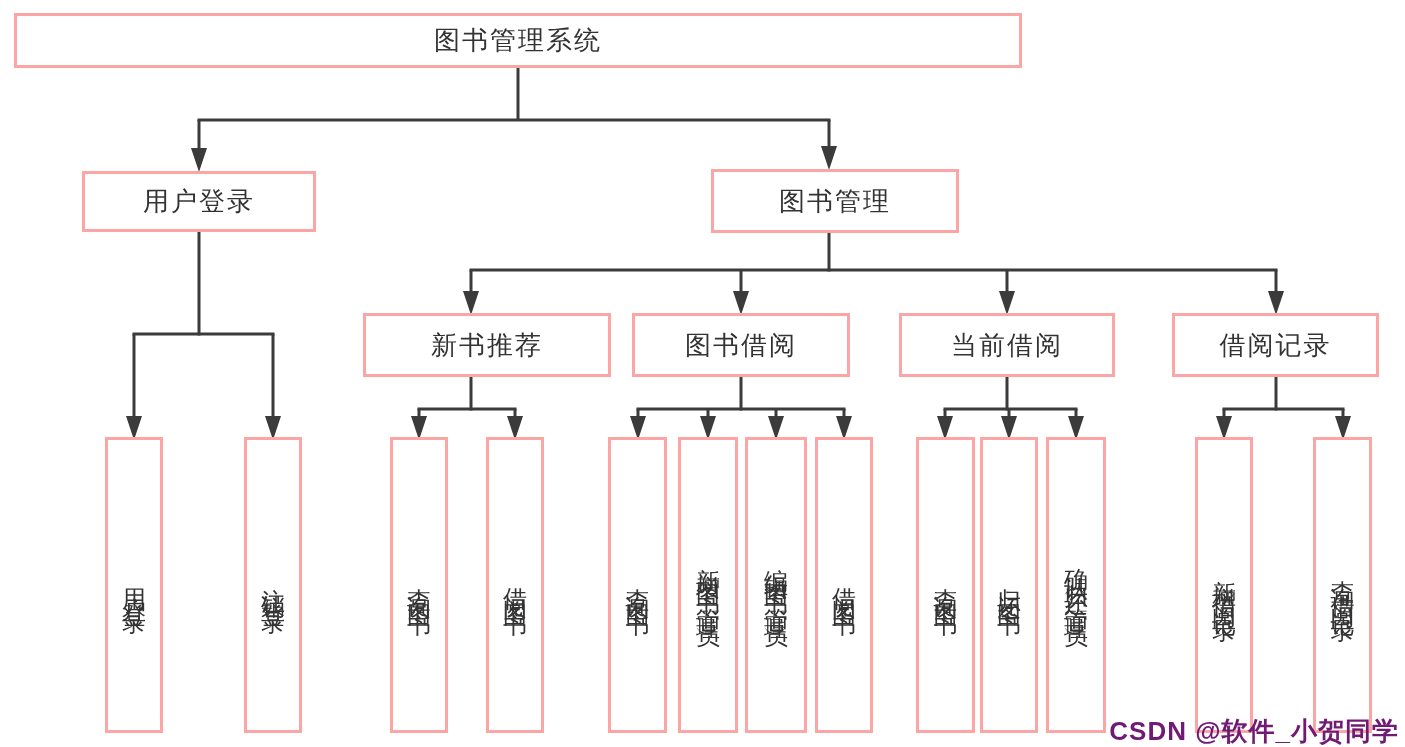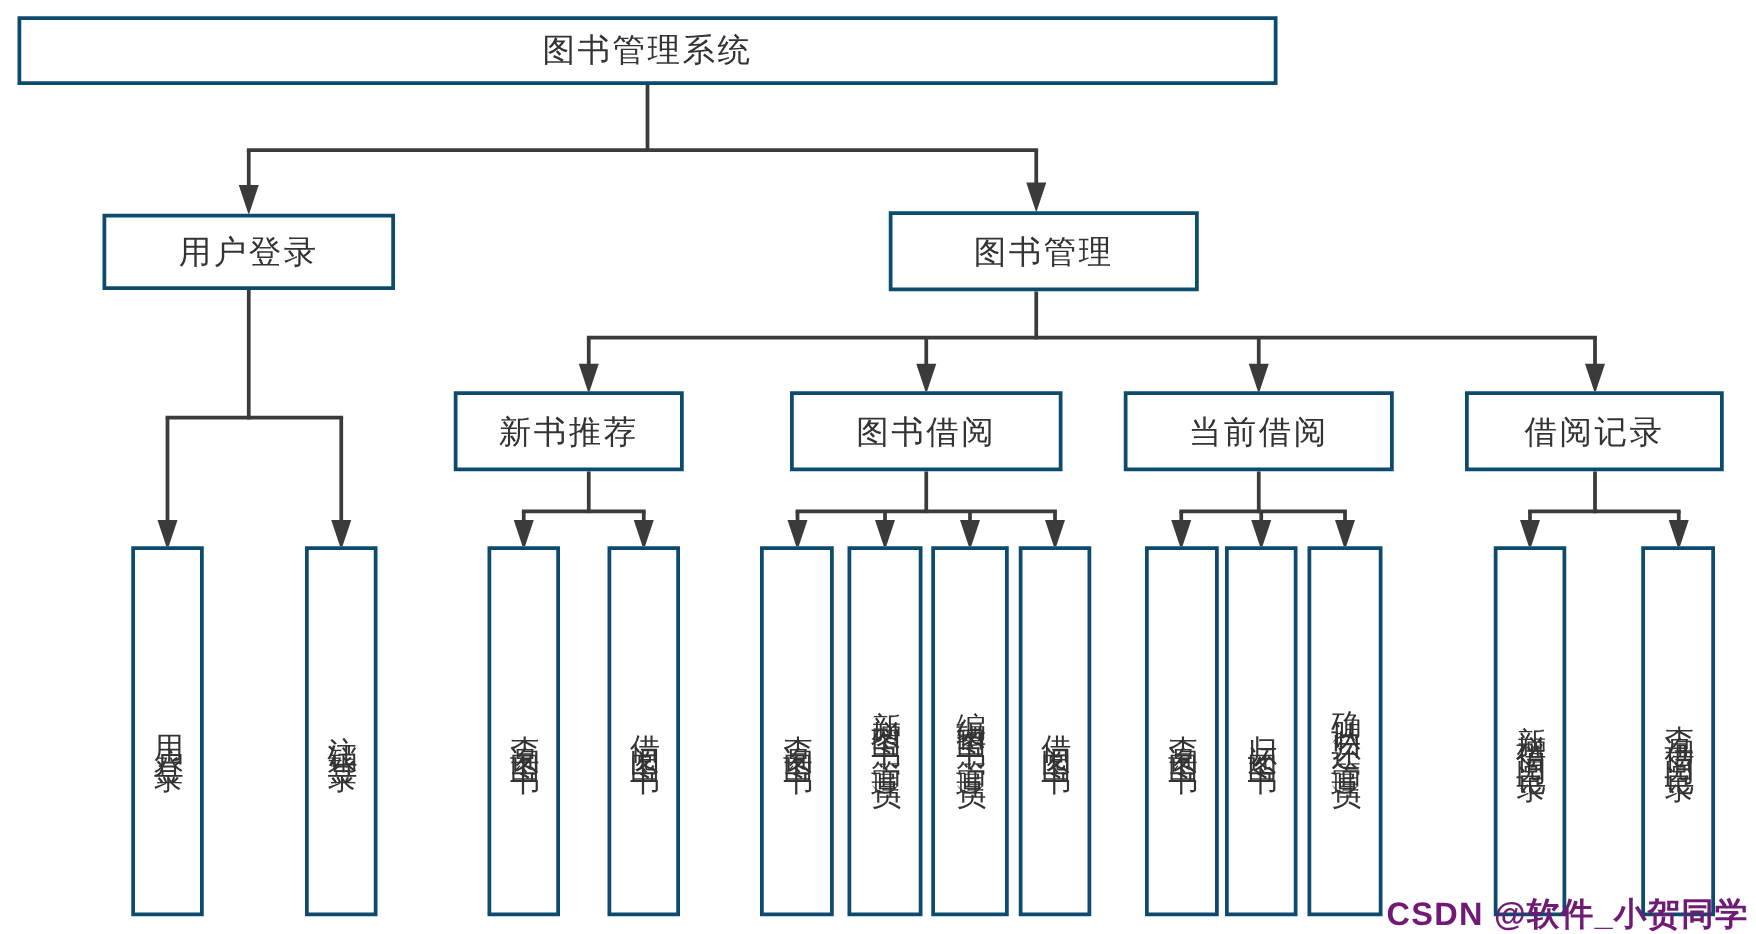--- a/index.html
+++ b/index.html
@@ -5,21 +5,21 @@
   html,body { margin:0; padding:0; }
   body {
     width:1405px; height:747px; position:relative; overflow:hidden;
     background:#ffffff;
     font-family:"Liberation Sans", sans-serif;
   }
   .stage { position:absolute; left:0; top:0; width:1405px; height:747px; }
   svg.connectors { position:absolute; left:0; top:0; }
   .node {
     position:absolute; box-sizing:border-box;
-    background:#ffffff; border:3px solid #0c4a6e;
+    background:#ffffff; border:3px solid #fca5a5;
     display:flex; align-items:center; justify-content:center;
     color:#333333; text-align:center;
   }
   .hbox { font-size:26px; letter-spacing:2px; white-space:nowrap; }
   .vbox {
     writing-mode:vertical-rl; text-orientation:mixed;
     font-size:24px; letter-spacing:8px; line-height:1;
   }
   .watermark {
     position:absolute; top:714px; right:6px; z-index:5;
@@ -84,21 +84,21 @@
       <polygon points="1216,416 1232,416 1224,440" fill="#3b3b3b"></polygon>
       <line x1="1343" y1="409" x2="1343" y2="426" stroke="#3b3b3b" stroke-width="3"></line>
       <polygon points="1335,416 1351,416 1343,440" fill="#3b3b3b"></polygon>
     </svg>
 
   <div class="node hbox" style="left:14px; top:13px; width:1008px; height:55px;">图书管理系统</div>
 
   <div class="node hbox" style="left:82px; top:171px; width:234px; height:61px;">用户登录</div>
   <div class="node hbox" style="left:711px; top:169px; width:248px; height:64px;">图书管理</div>
 
-  <div class="node hbox" style="left:363px; top:313px; width:184px; height:64px;">新书推荐</div>
+  <div class="node hbox" style="left:363px; top:313px; width:248px; height:64px;">新书推荐</div>
   <div class="node hbox" style="left:899px; top:313px; width:216px; height:64px;">当前借阅</div>
   <div class="node hbox" style="left:632px; top:313px; width:218px; height:64px;">图书借阅</div>
   <div class="node hbox" style="left:1172px; top:313px; width:207px; height:64px;">借阅记录</div>
 
   <div class="node vbox" style="left:105px; top:437px; width:58px; height:296px;">用户登录</div>
   <div class="node vbox" style="left:244px; top:437px; width:58px; height:296px;">注销登录</div>
 
   <div class="node vbox" style="left:390px; top:437px; width:58px; height:296px;">查询图书</div>
   <div class="node vbox" style="left:486px; top:437px; width:58px; height:296px;">借阅图书</div>
 

